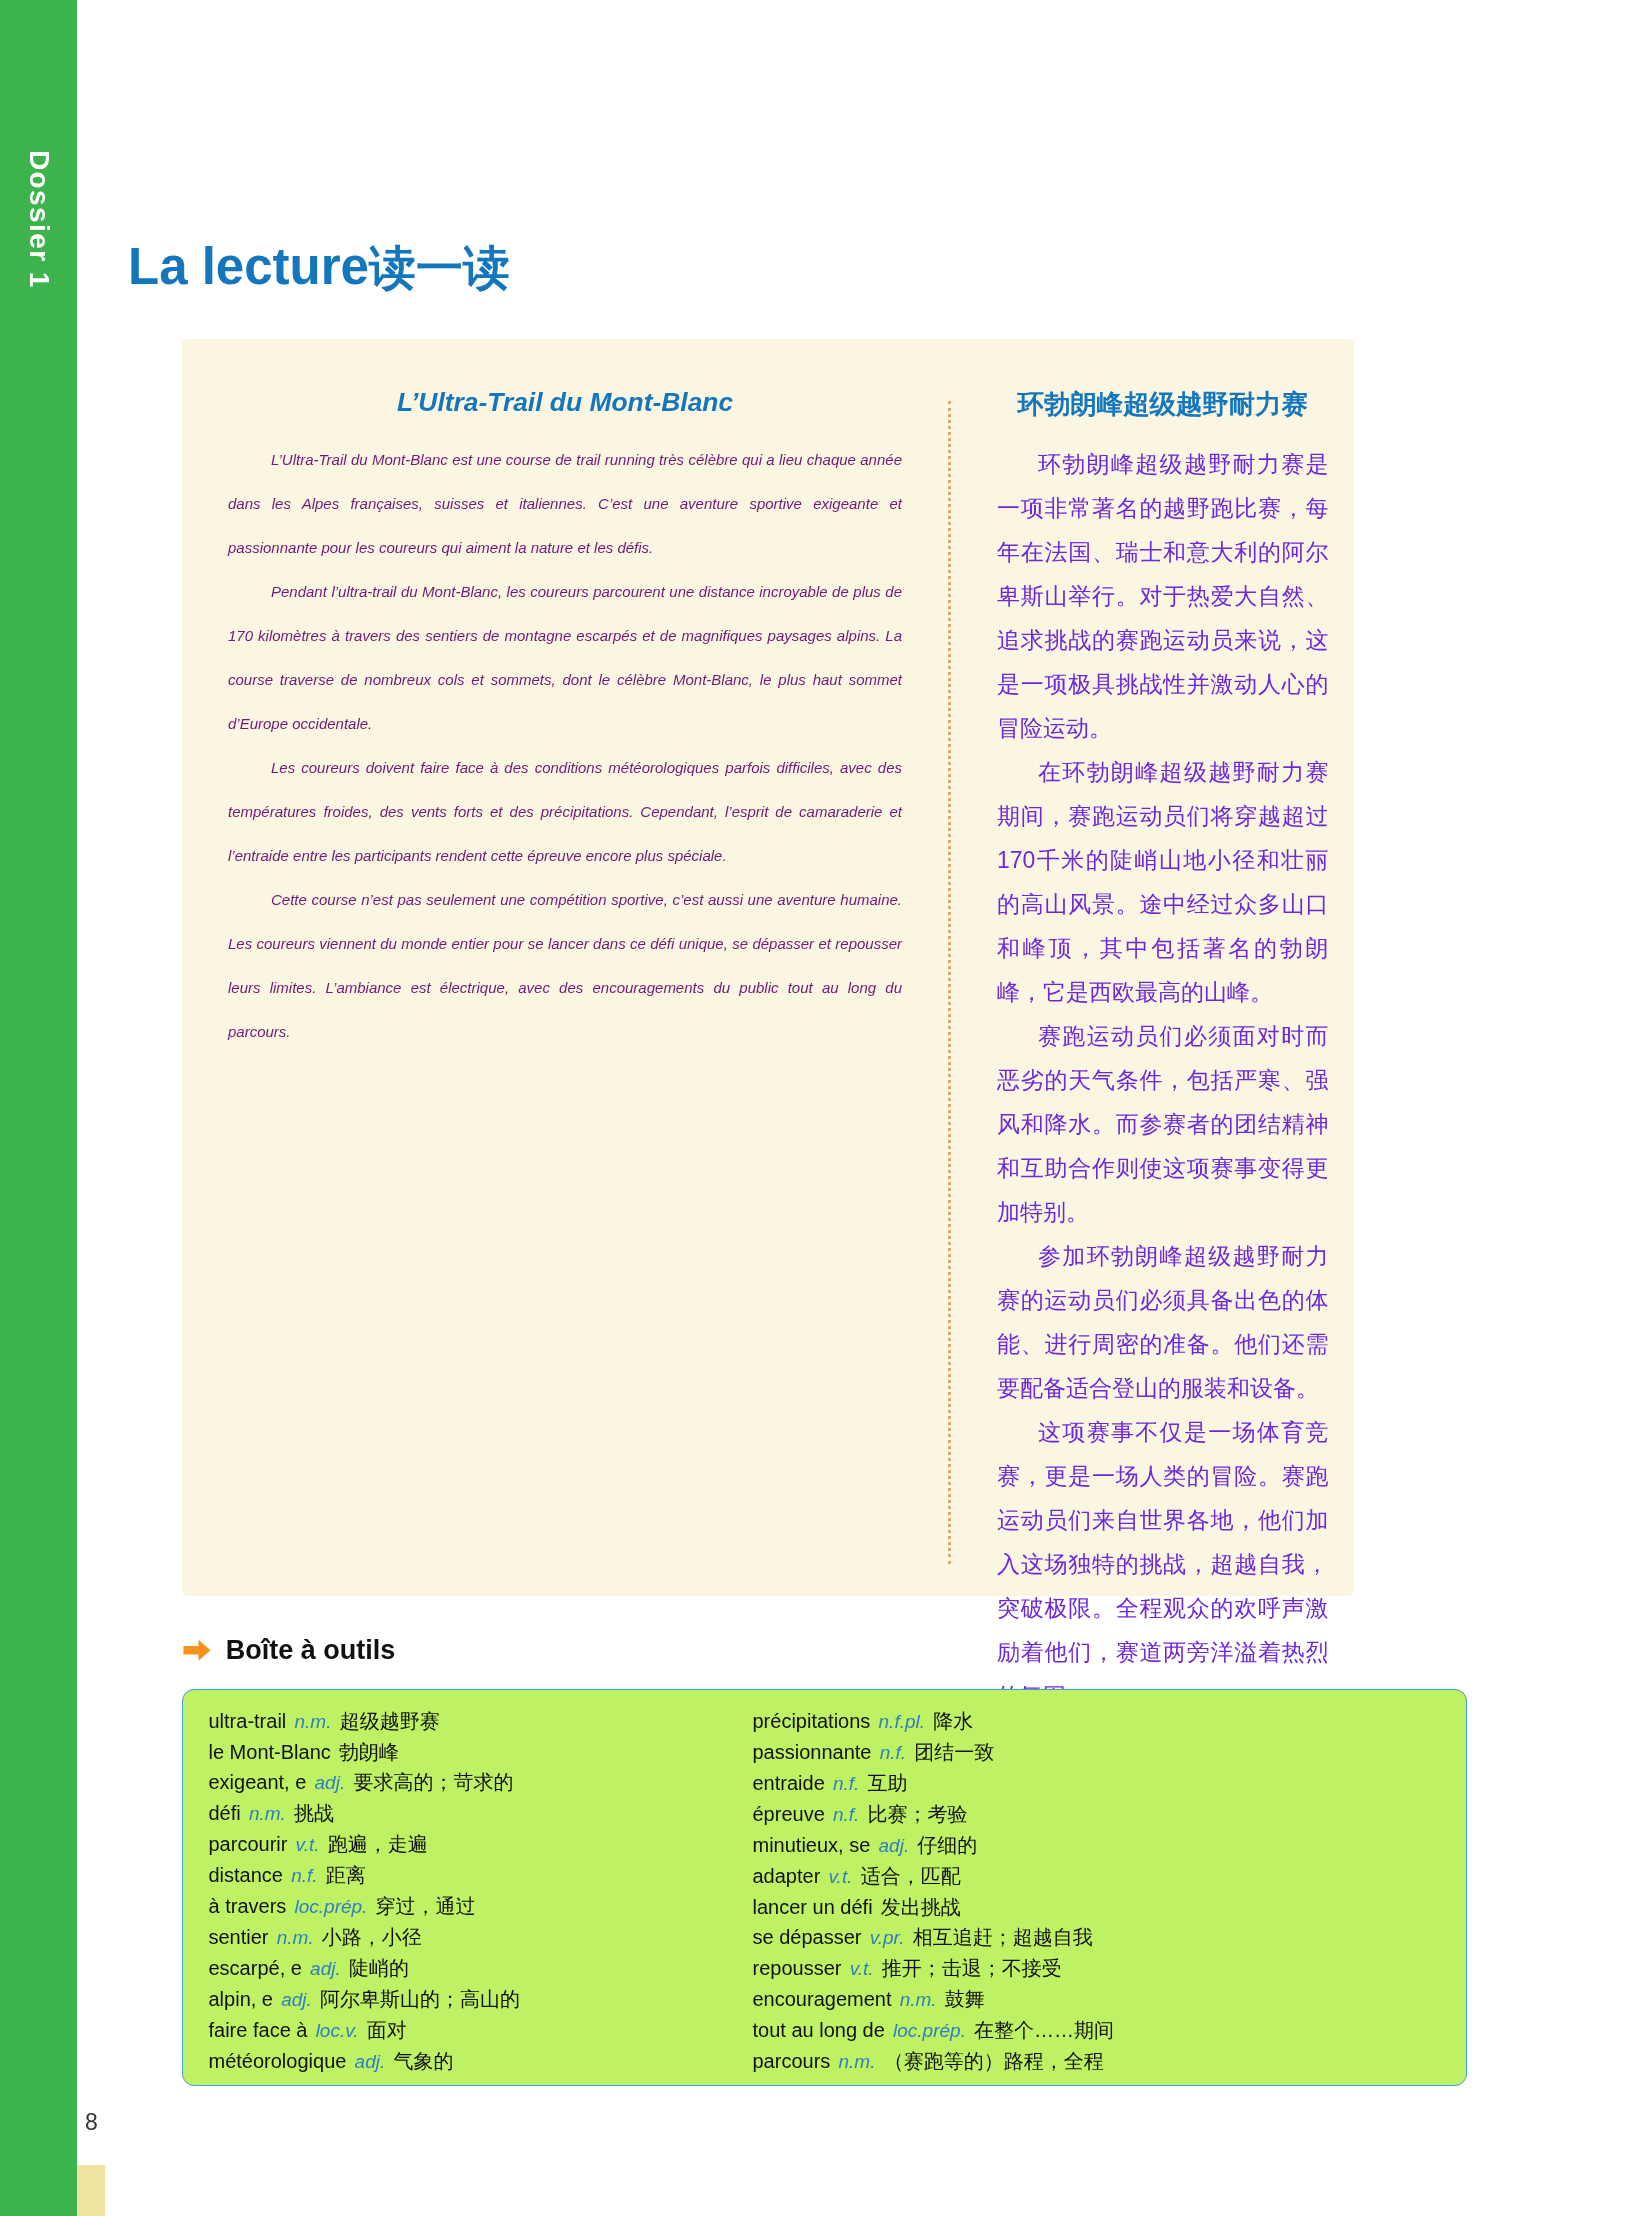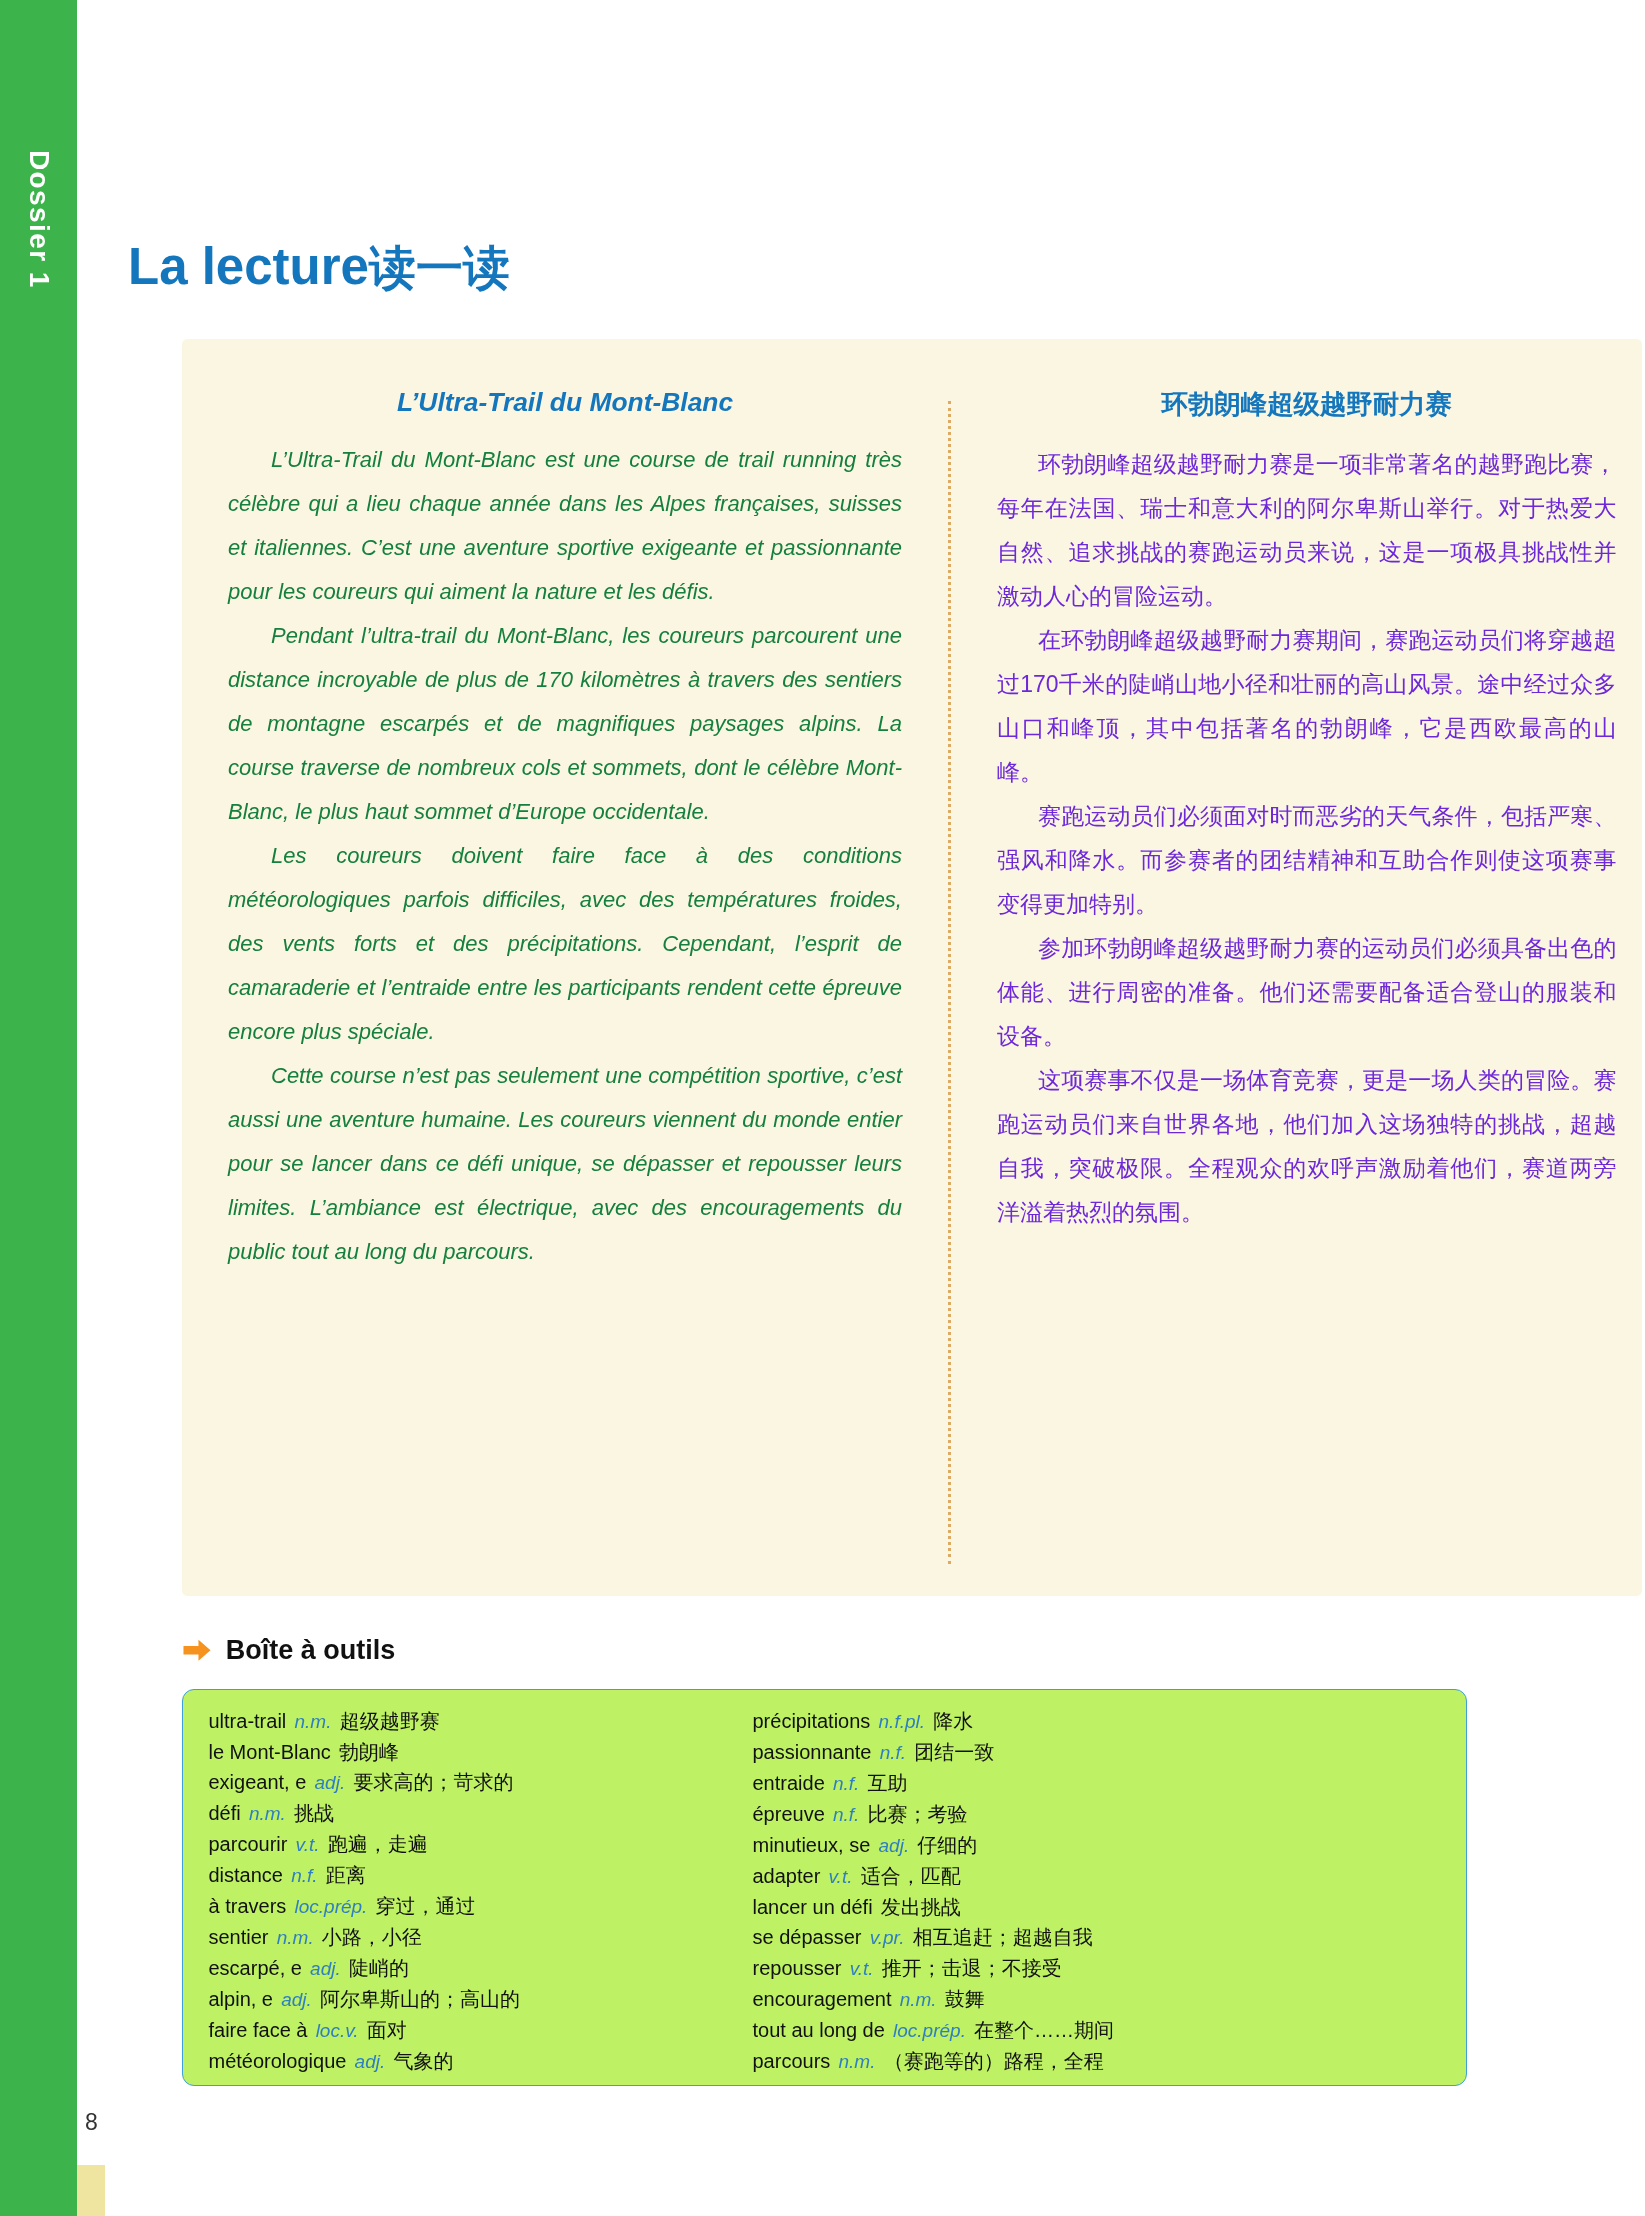--- a/index.html
+++ b/index.html
@@ -18,31 +18,31 @@
   }
   .corner-yellow { position:absolute; left:77px; bottom:0; width:28px; height:51px; background:#f0e5a0; }
 
   
   .page-header { position:absolute; left:128px; top:237px; display:flex; align-items:baseline; }
   .title-fr { color:#1476bc; font-size:51px; font-weight:bold; }
   .title-zh { color:#1476bc; font-size:47px; font-weight:bold; }
 
   
   .reading-box {
-    position:absolute; left:182px; top:339px; width:1460px; height:1257px;
+    position:absolute; left:182px; top:339px; width:1172px; height:1257px;
     background:#fbf6e2; border-radius:5.5px; box-sizing:border-box;
     padding:48px 25.5px 0 46px; display:flex;
   }
   .col-fr { width:674px; }
   .col-zh { flex:1; }
   .divider { border-left:3.2px dotted #dcaa62; margin:13.7px 46px 32px 46px; }
   .col-title { text-align:center; font-size:26.4px; color:#1476bc; margin:0 0 20px 0; font-weight:bold; }
   .fr-title { font-style:italic; }
   .para { margin:0; text-align:justify; line-height:44px; }
-  .fr-para { font-style:italic; font-size:22px; text-indent:43px; color:#15803d; }
+  .fr-para { font-style:italic; font-size:15px; text-indent:43px; color:#701a75; }
   .zh-para { font-size:23px; text-indent:41px; color:#6d28d9; }
 
   
   .toolbox-header { position:absolute; left:182px; top:1635px; display:flex; align-items:center; gap:13.7px; }
   .arrow { display:inline-flex; }
   .toolbox-title { font-size:27px; font-weight:bold; color:#111; }
 
   .vocab-box {
     position:absolute; left:182px; top:1689px; width:1285px; height:397px;
     background:#bef264; border:1.8px solid #3f9fd8; border-radius:12px;

